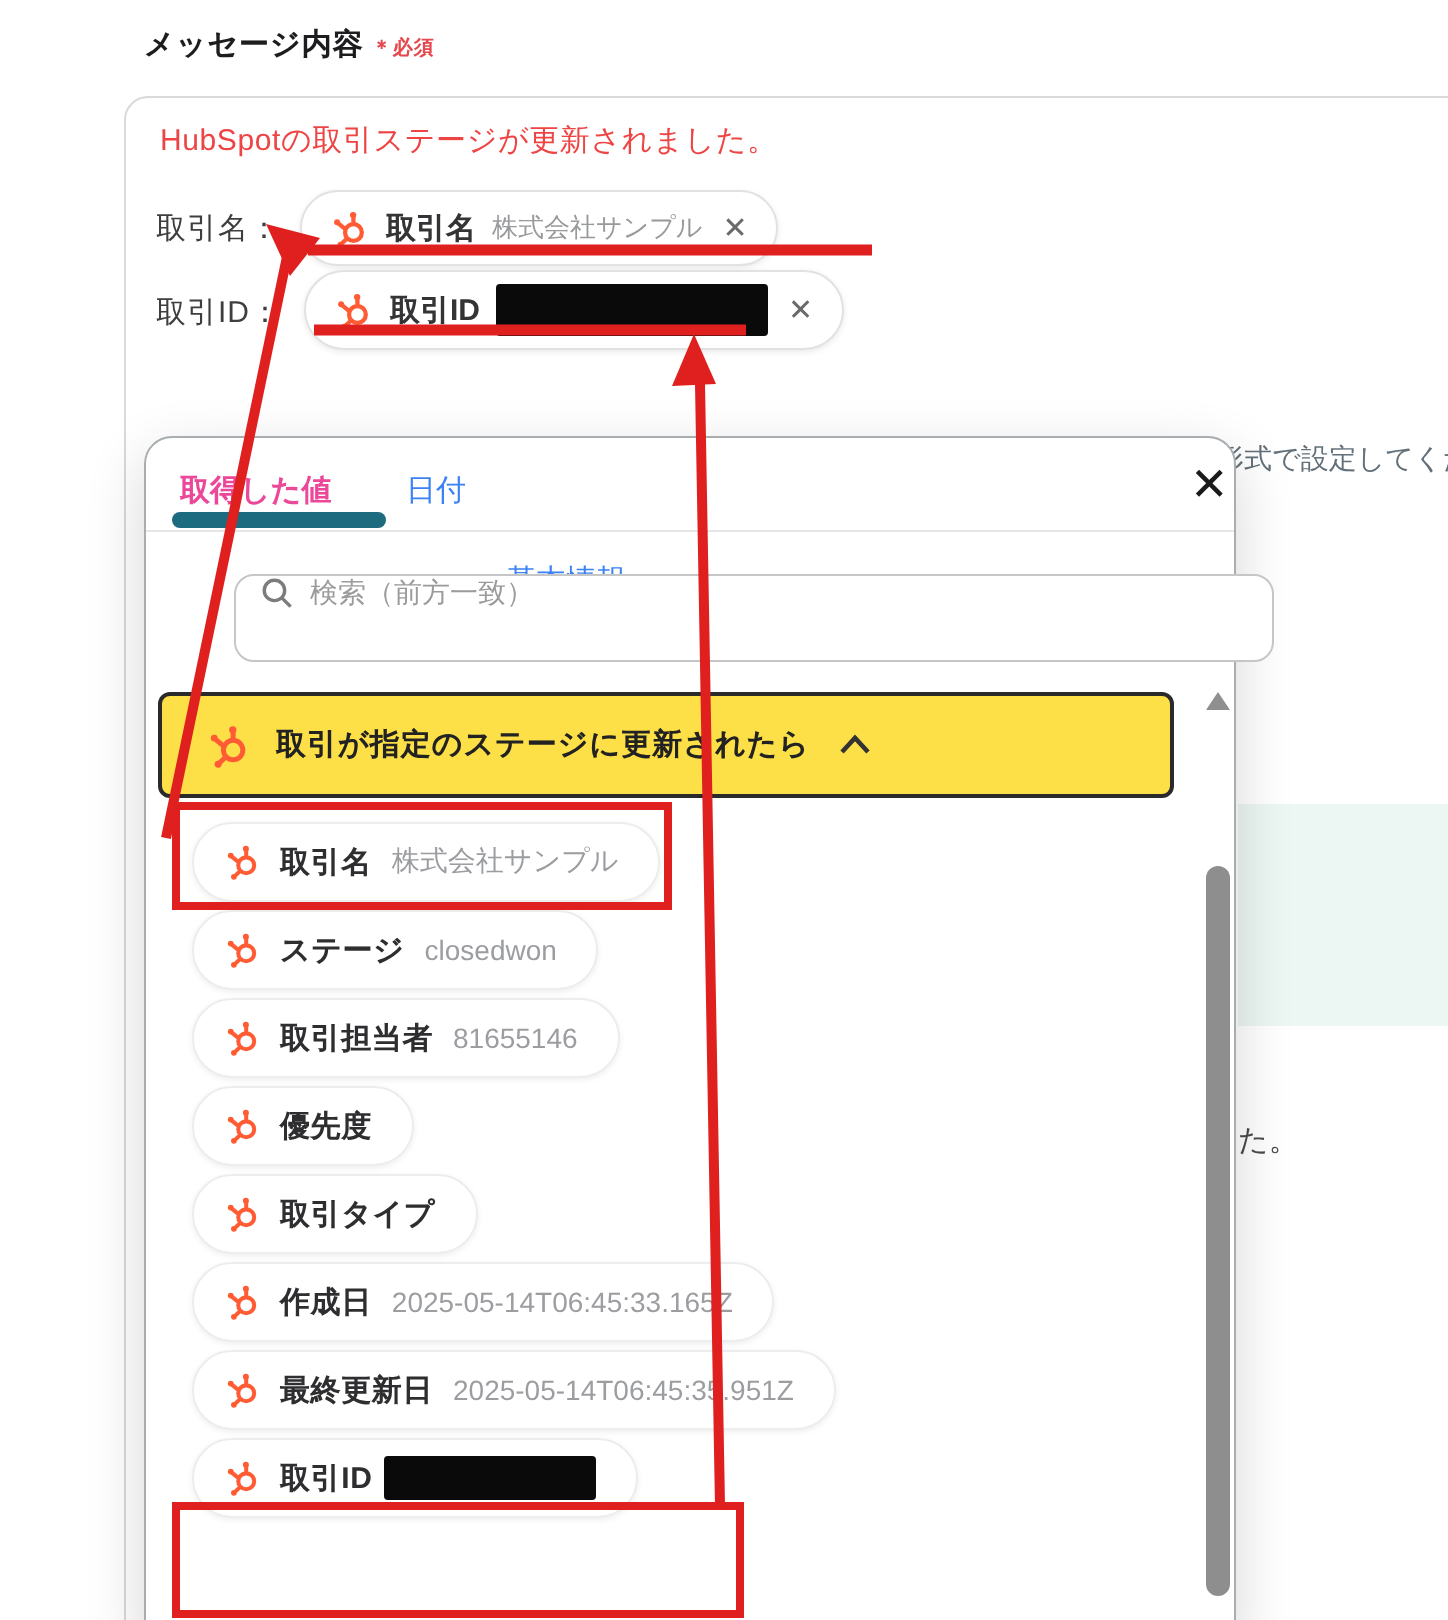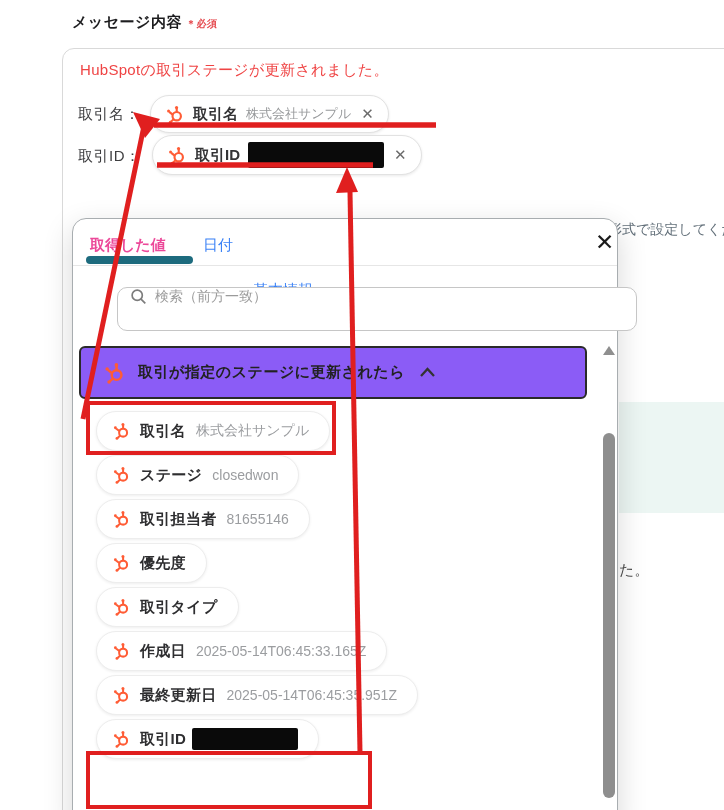--- a/index.html
+++ b/index.html
@@ -64,21 +64,21 @@
   .searchbox {
     left:16px; top:68px; width:520px; height:44px;
     border:1.4px solid #c6c6c6; border-radius:10px; background:#fff;
     display:flex; align-items:flex-start; padding:0 12px;margin-left:28px;
   }
   .searchbox svg { flex:0 0 auto; }
   .searchbox .ph { font-size:14px; color:#9b9b9b; margin-left:8px; white-space:nowrap;}
 
   .trigger-box {
     left:6px; top:127px; width:508px; height:53px;
-    border:2px solid #2a2a2a; border-radius:6px; background:#8b5cf6;
+    border:2px solid #2a2a2a; border-radius:6px; background:#fde047;
     display:flex; align-items:center; padding-left:22px;
   }
   .trigger-box .hsico { width:22px; height:22px; color:var(--hs); }
   .trigger-box .tlab { font-size:15px; font-weight:700; color:#222; margin-left:13px; letter-spacing:.5px; white-space:nowrap;}
   .trigger-box .chev { margin-left:14px; display:flex; align-items:center; }
 
   .var-list {
     left:23px; top:192px; display:flex; flex-direction:column;
     align-items:flex-start; gap:4px;
   }

